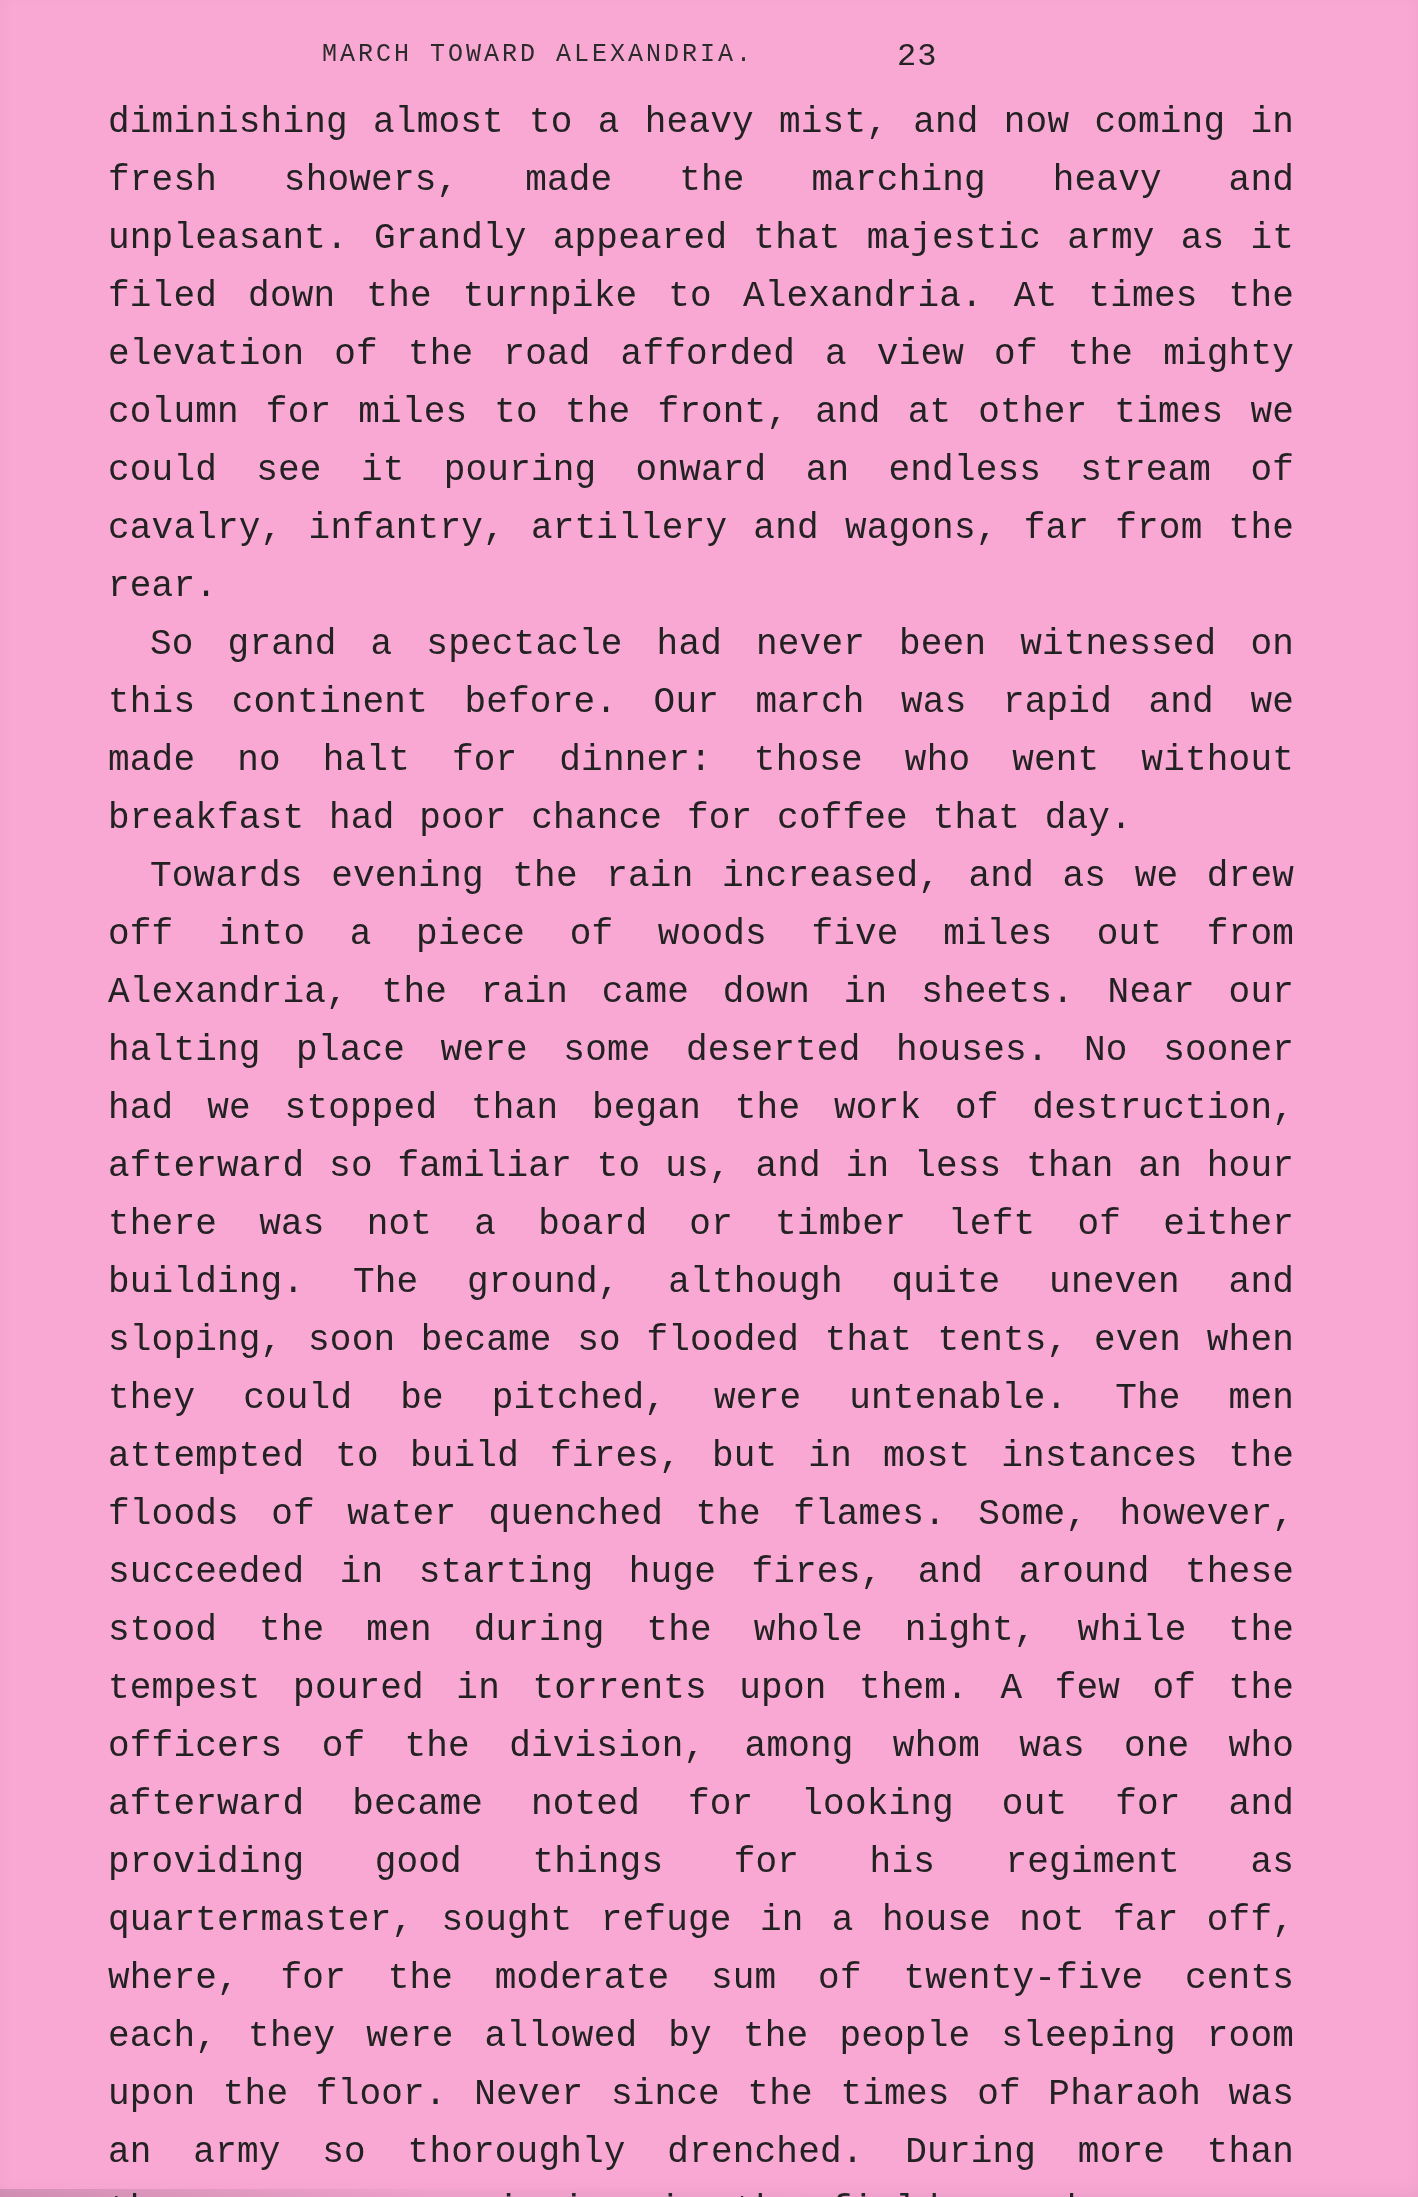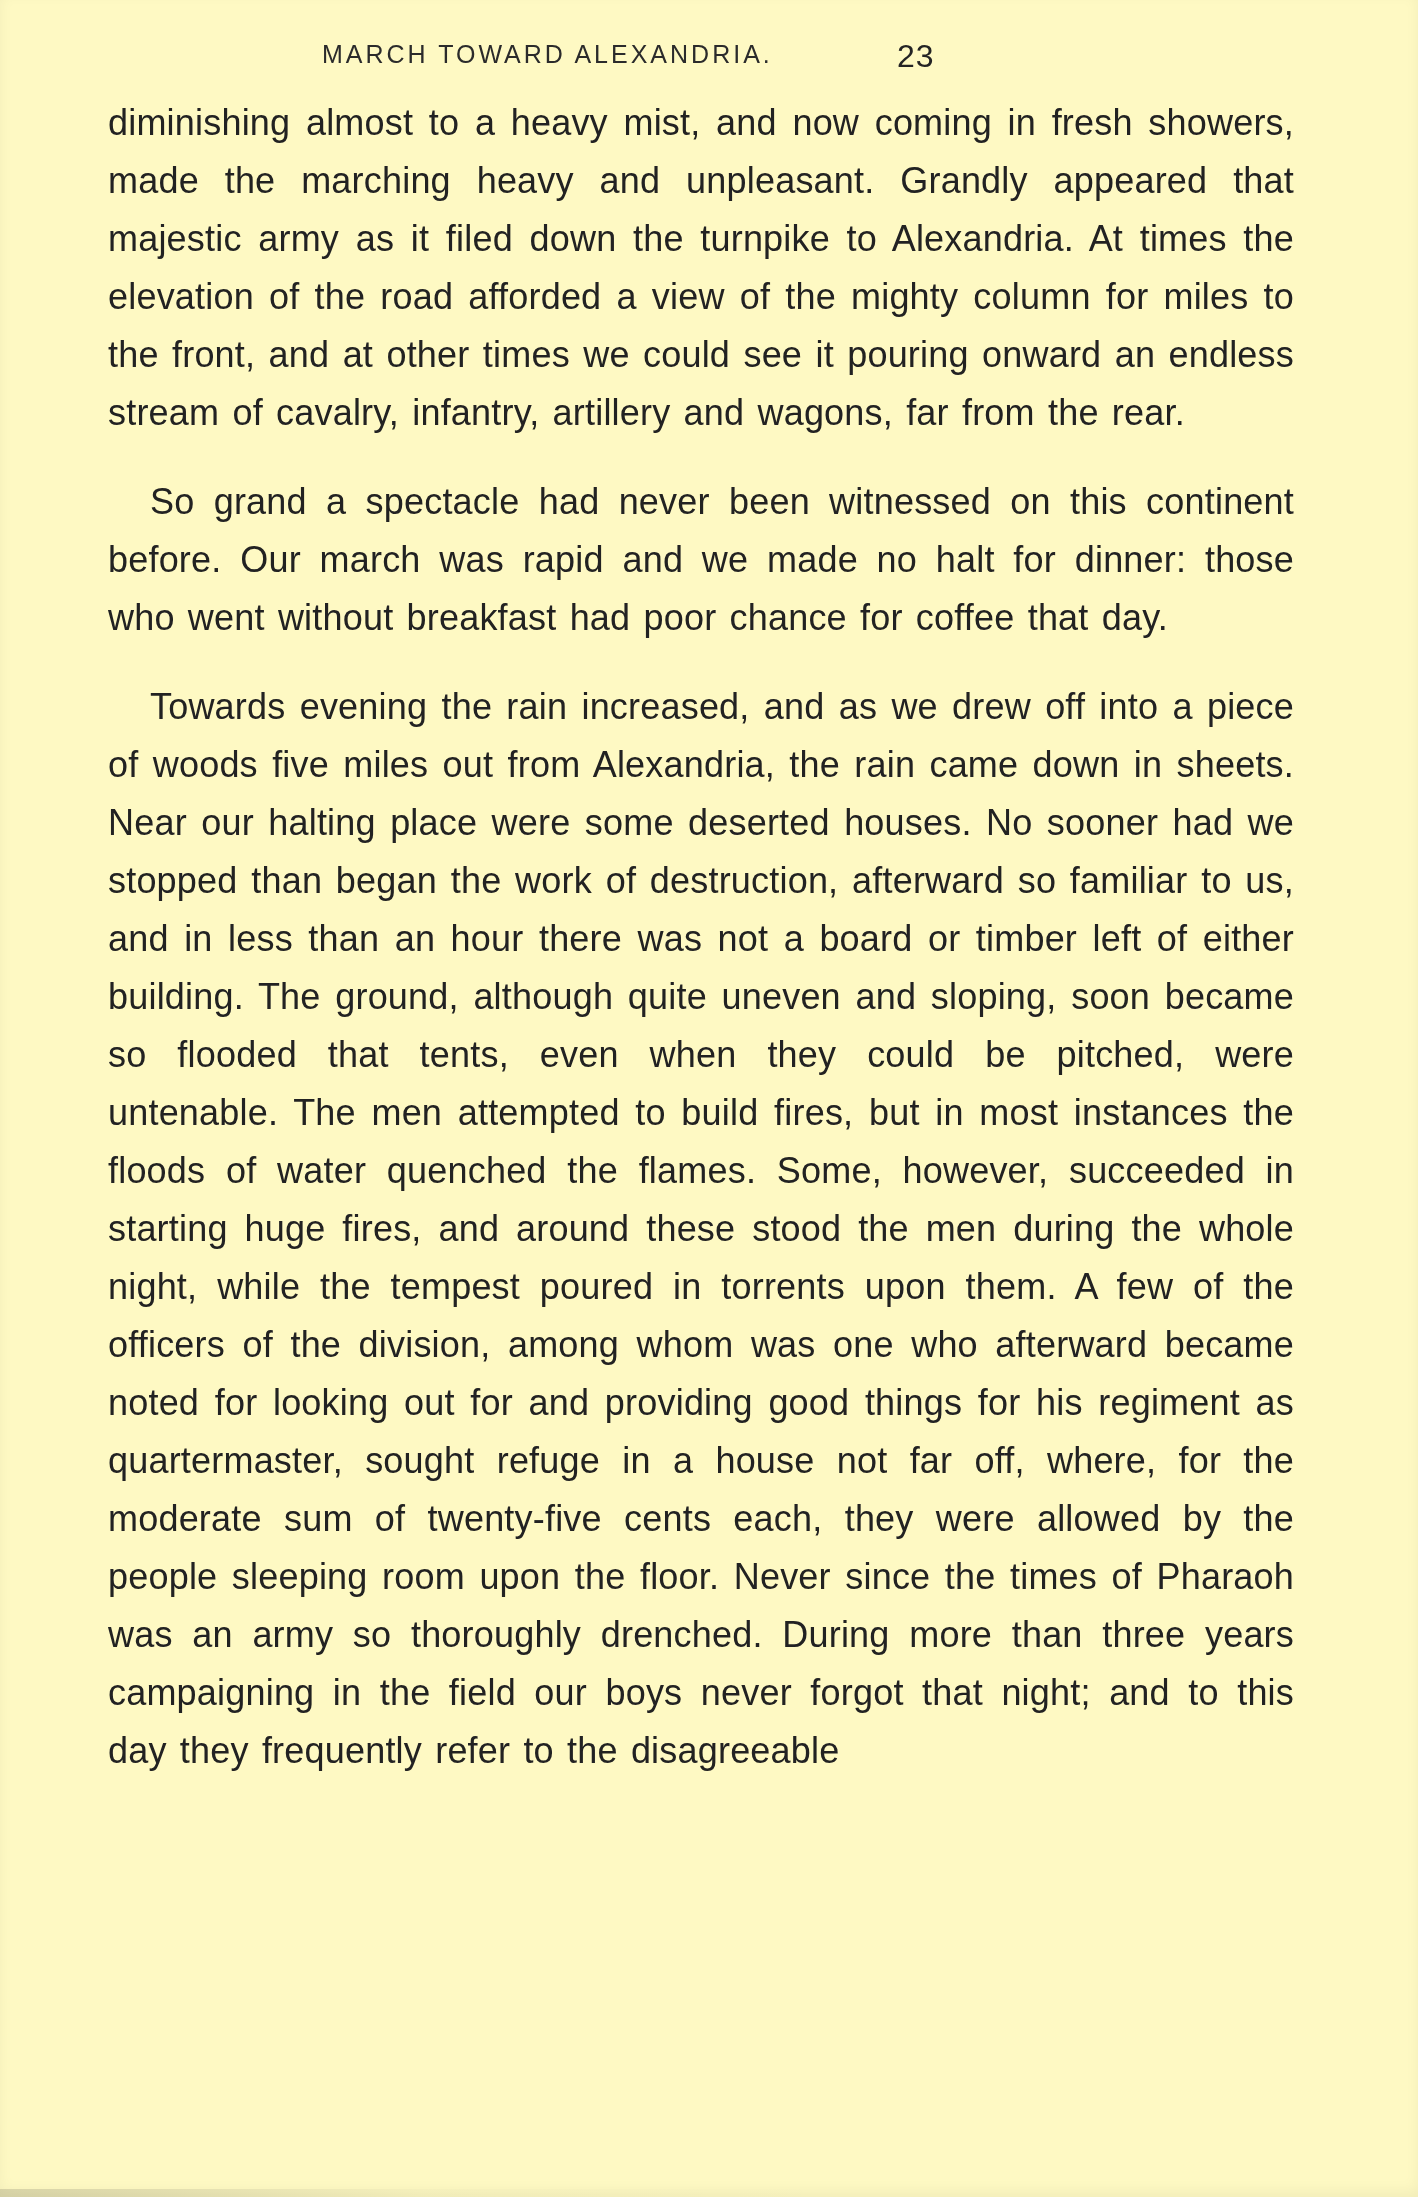--- a/index.html
+++ b/index.html
@@ -6,22 +6,22 @@
     margin: 0;
     padding: 0;
     background: #e9e8e4;
   }
 
   .page {
     position: relative;
     width: 1418px;
     height: 2197px;
     margin: 0 auto;
-    background: #fef9c3;
-    font-family: Liberation Sans, sans-serif;
+    background: #f9a8d4;
+    font-family: Liberation Mono, monospace;
     color: #1f1f1f;
     overflow: hidden;
     box-shadow: inset 0 -6px 14px rgba(0,0,0,0.05);
   }
 
   
   .page-header {
     position: absolute;
     top: 36px;
     left: 0;
@@ -63,21 +63,20 @@
     hyphens: auto;
   }
 
   .page-body p {
     margin: 0;
     padding: 0;
   }
 
   .page-body p.indent {
     text-indent: 42px;
-    margin-top: 31px;
   }
 
   
   .scan-edge {
     position: absolute;
     left: 0;
     bottom: 0;
     width: 100%;
     height: 8px;
     background: linear-gradient(to right, rgba(40,40,40,0.45), rgba(40,40,40,0.05) 30%, rgba(40,40,40,0) 60%);

